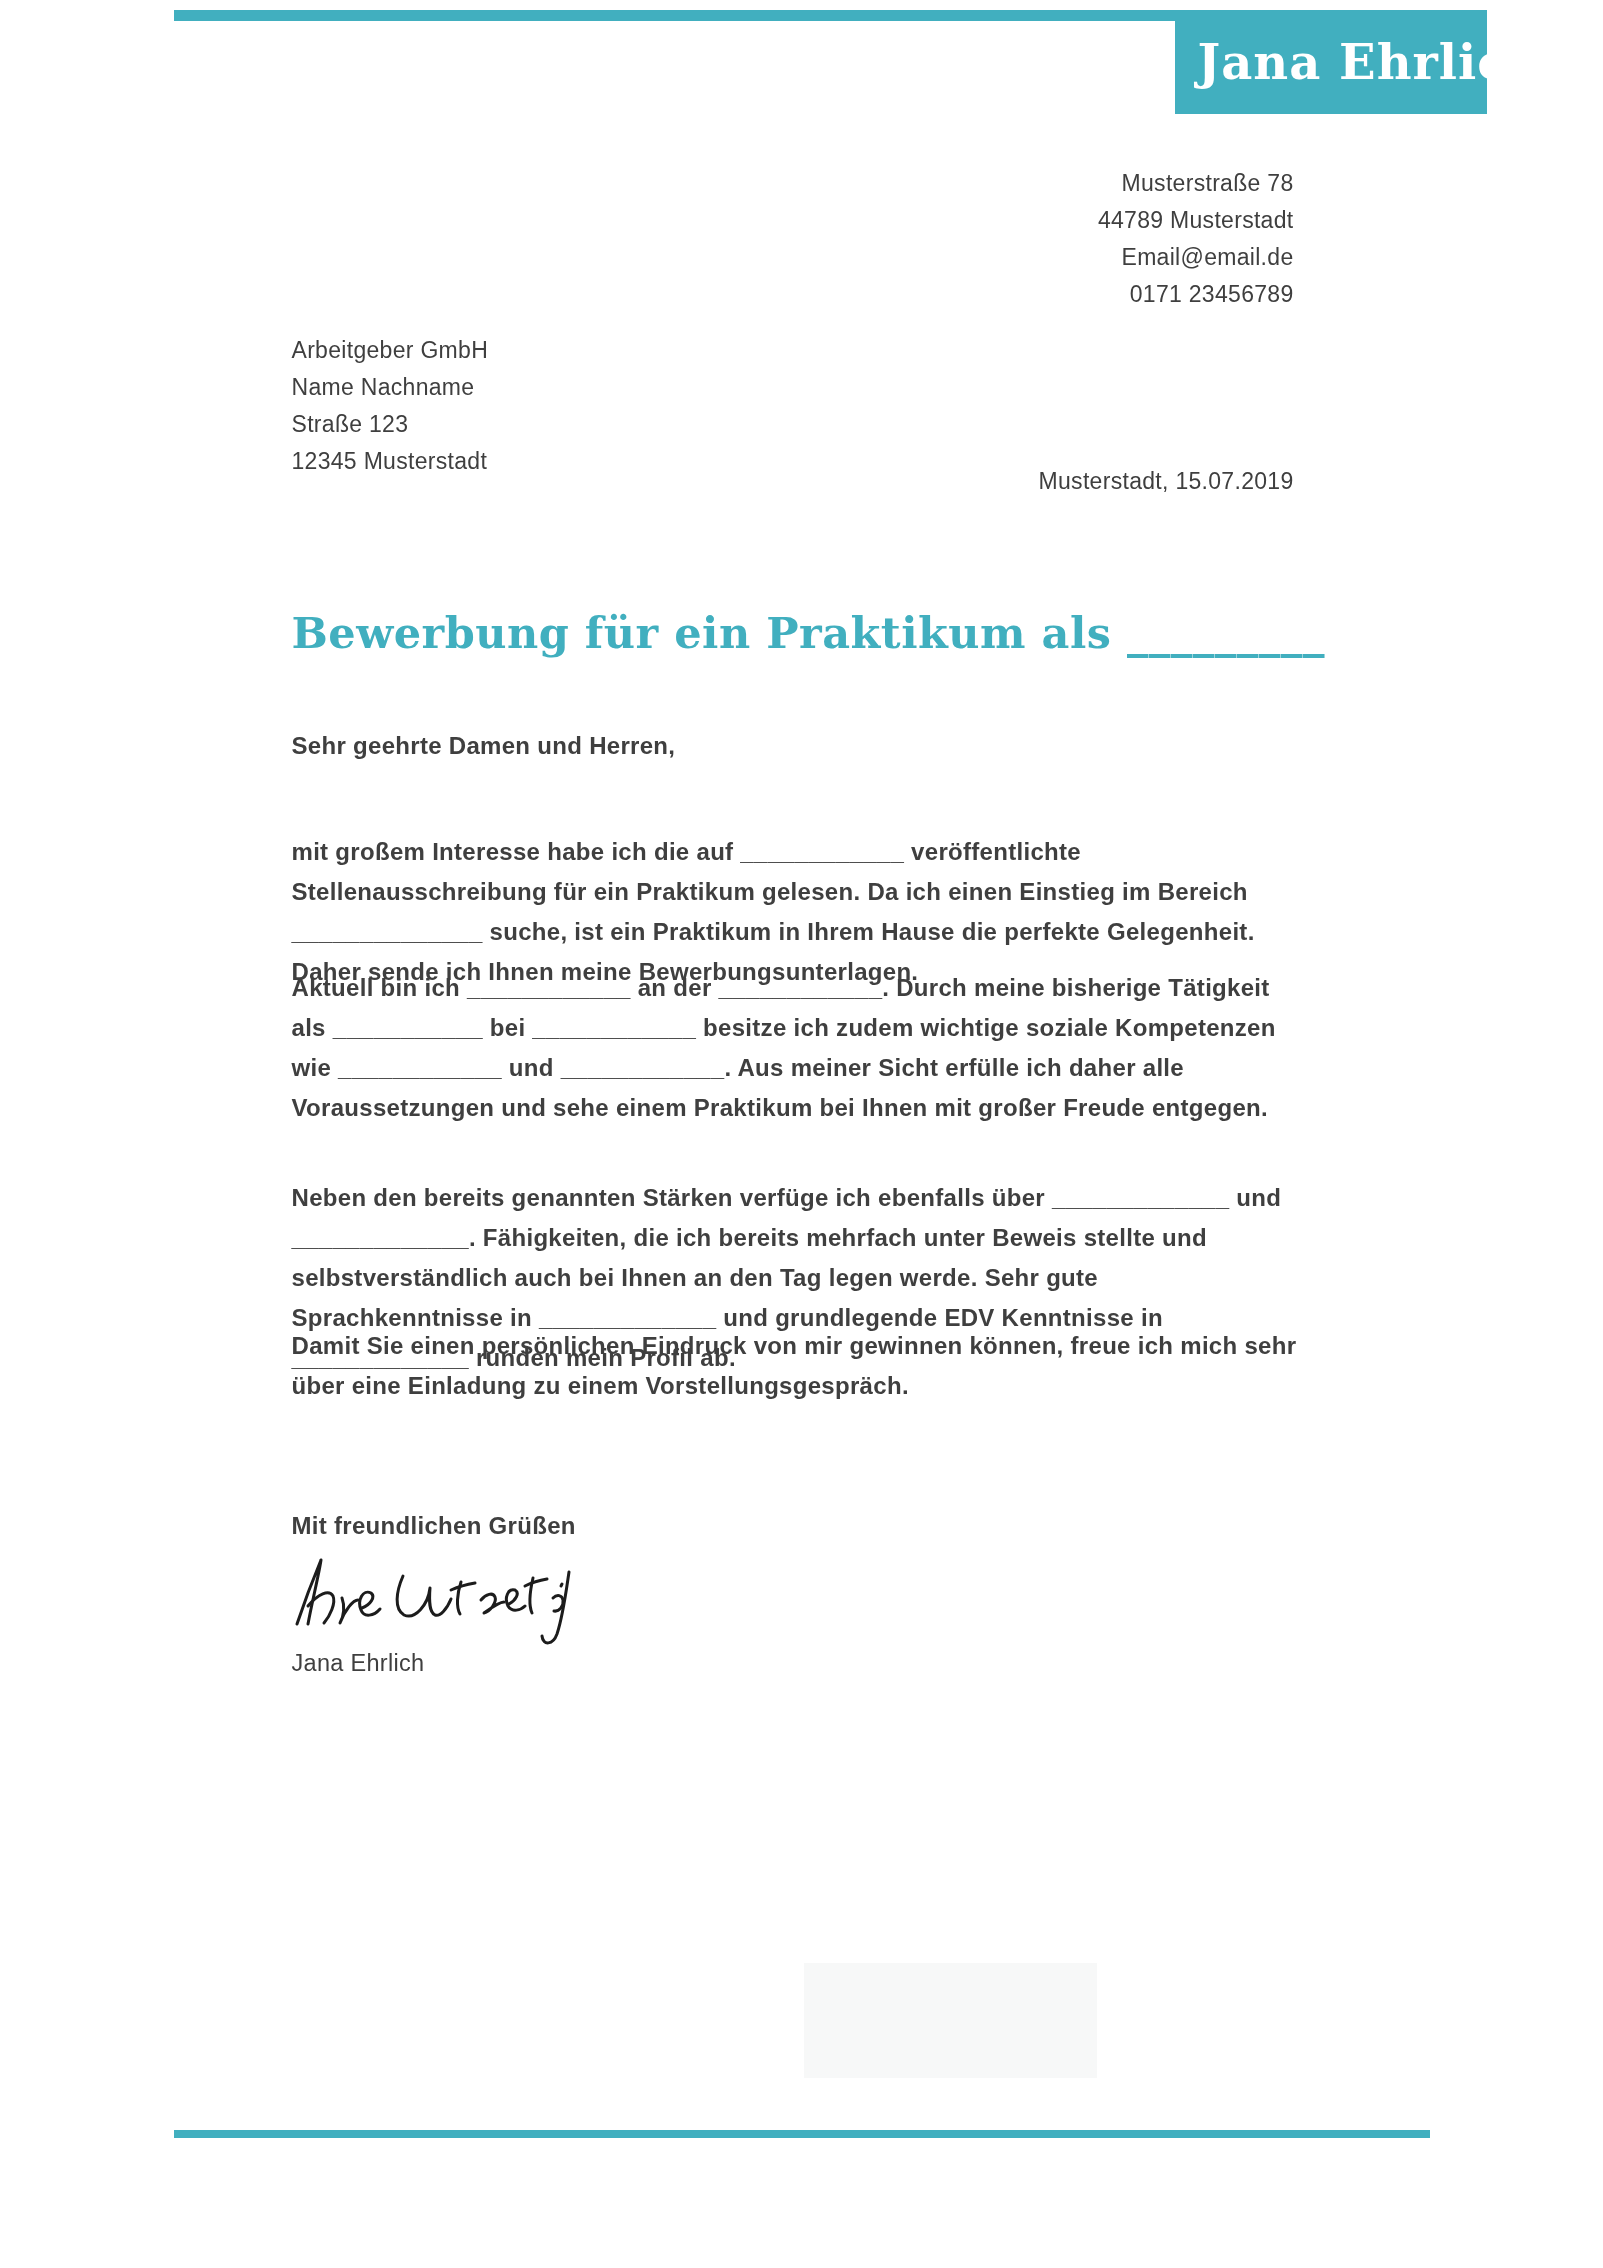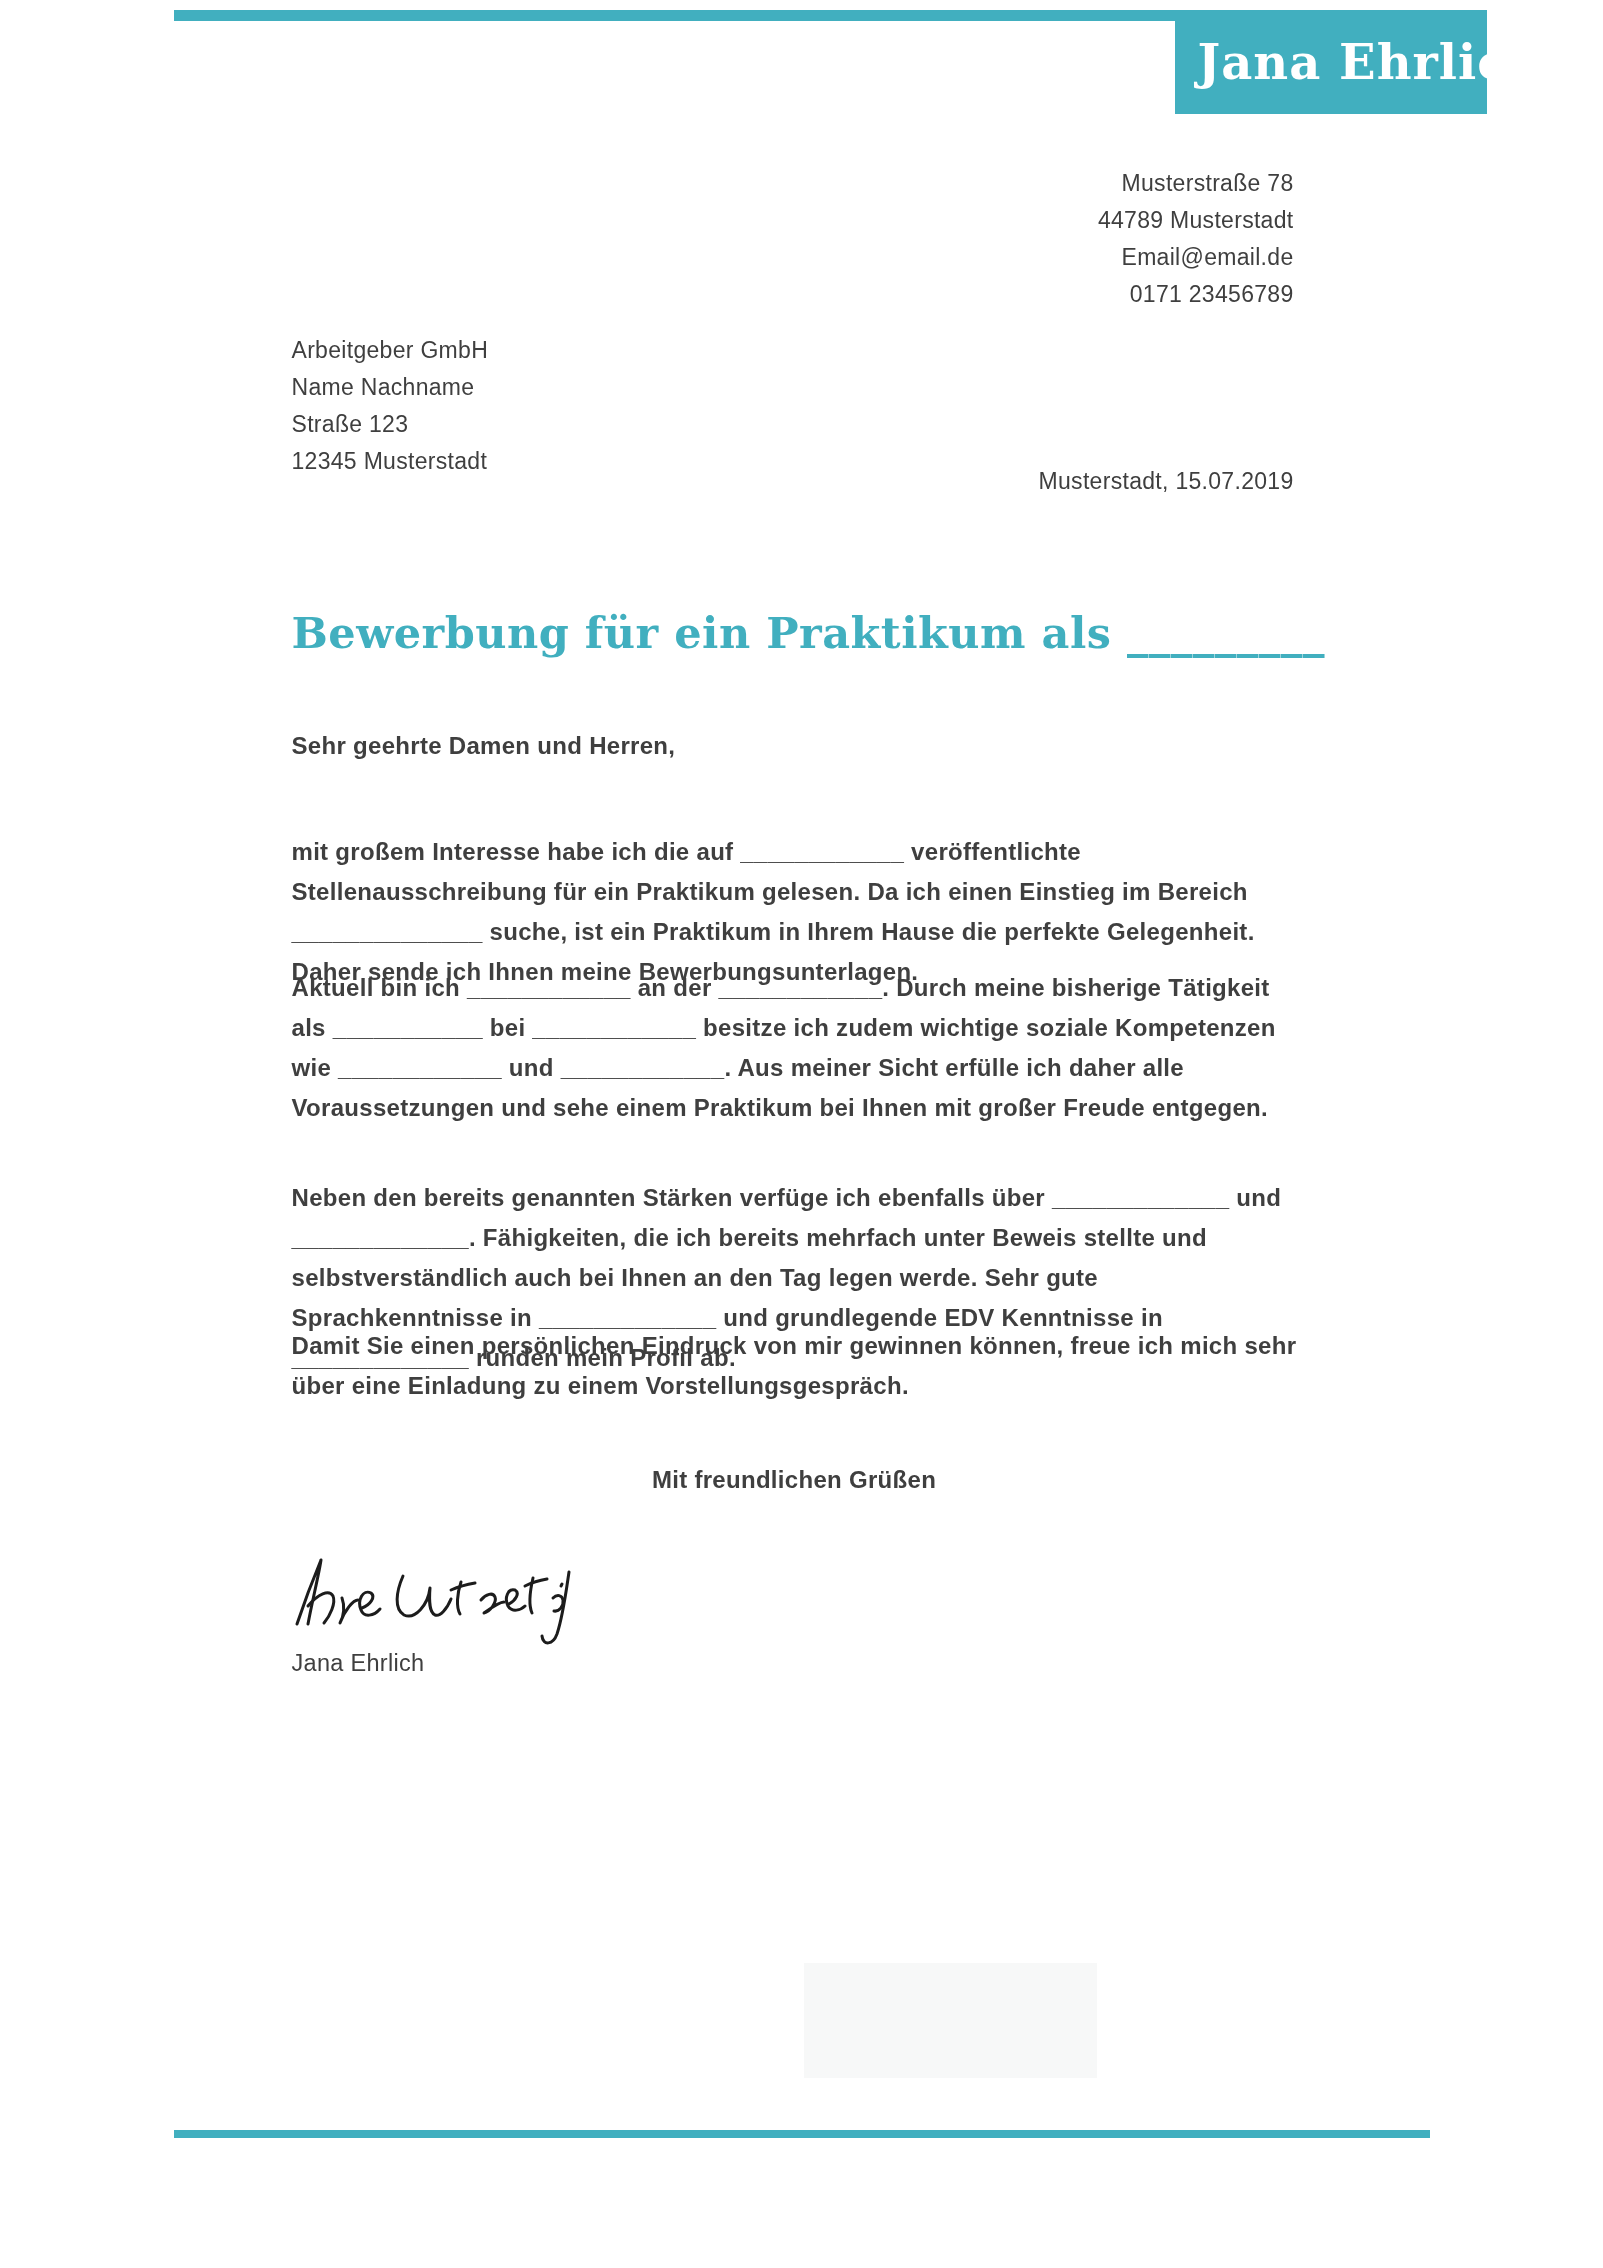--- a/index.html
+++ b/index.html
@@ -82,21 +82,21 @@
     font-size: 24px;
     line-height: 40px;
     letter-spacing: 0.3px;
     font-weight: bold;
   }
   .salutation { top: 726px; }
   .para-1 { top: 804px; margin-top: 28px; }
   .para-2 { top: 968px; }
   .para-3 { top: 1178px; }
   .para-4 { top: 1326px; }
-  .closing { top: 1460px; text-align: center; }
+  .closing { top: 1506px; }
 
   .signature-svg {
     position: absolute;
     left: 168px; top: 1545px;
     width: 300px; height: 112px;
   }
   .signature-name {
     position: absolute;
     left: 175px; top: 1650px;
     color: var(--ink);

